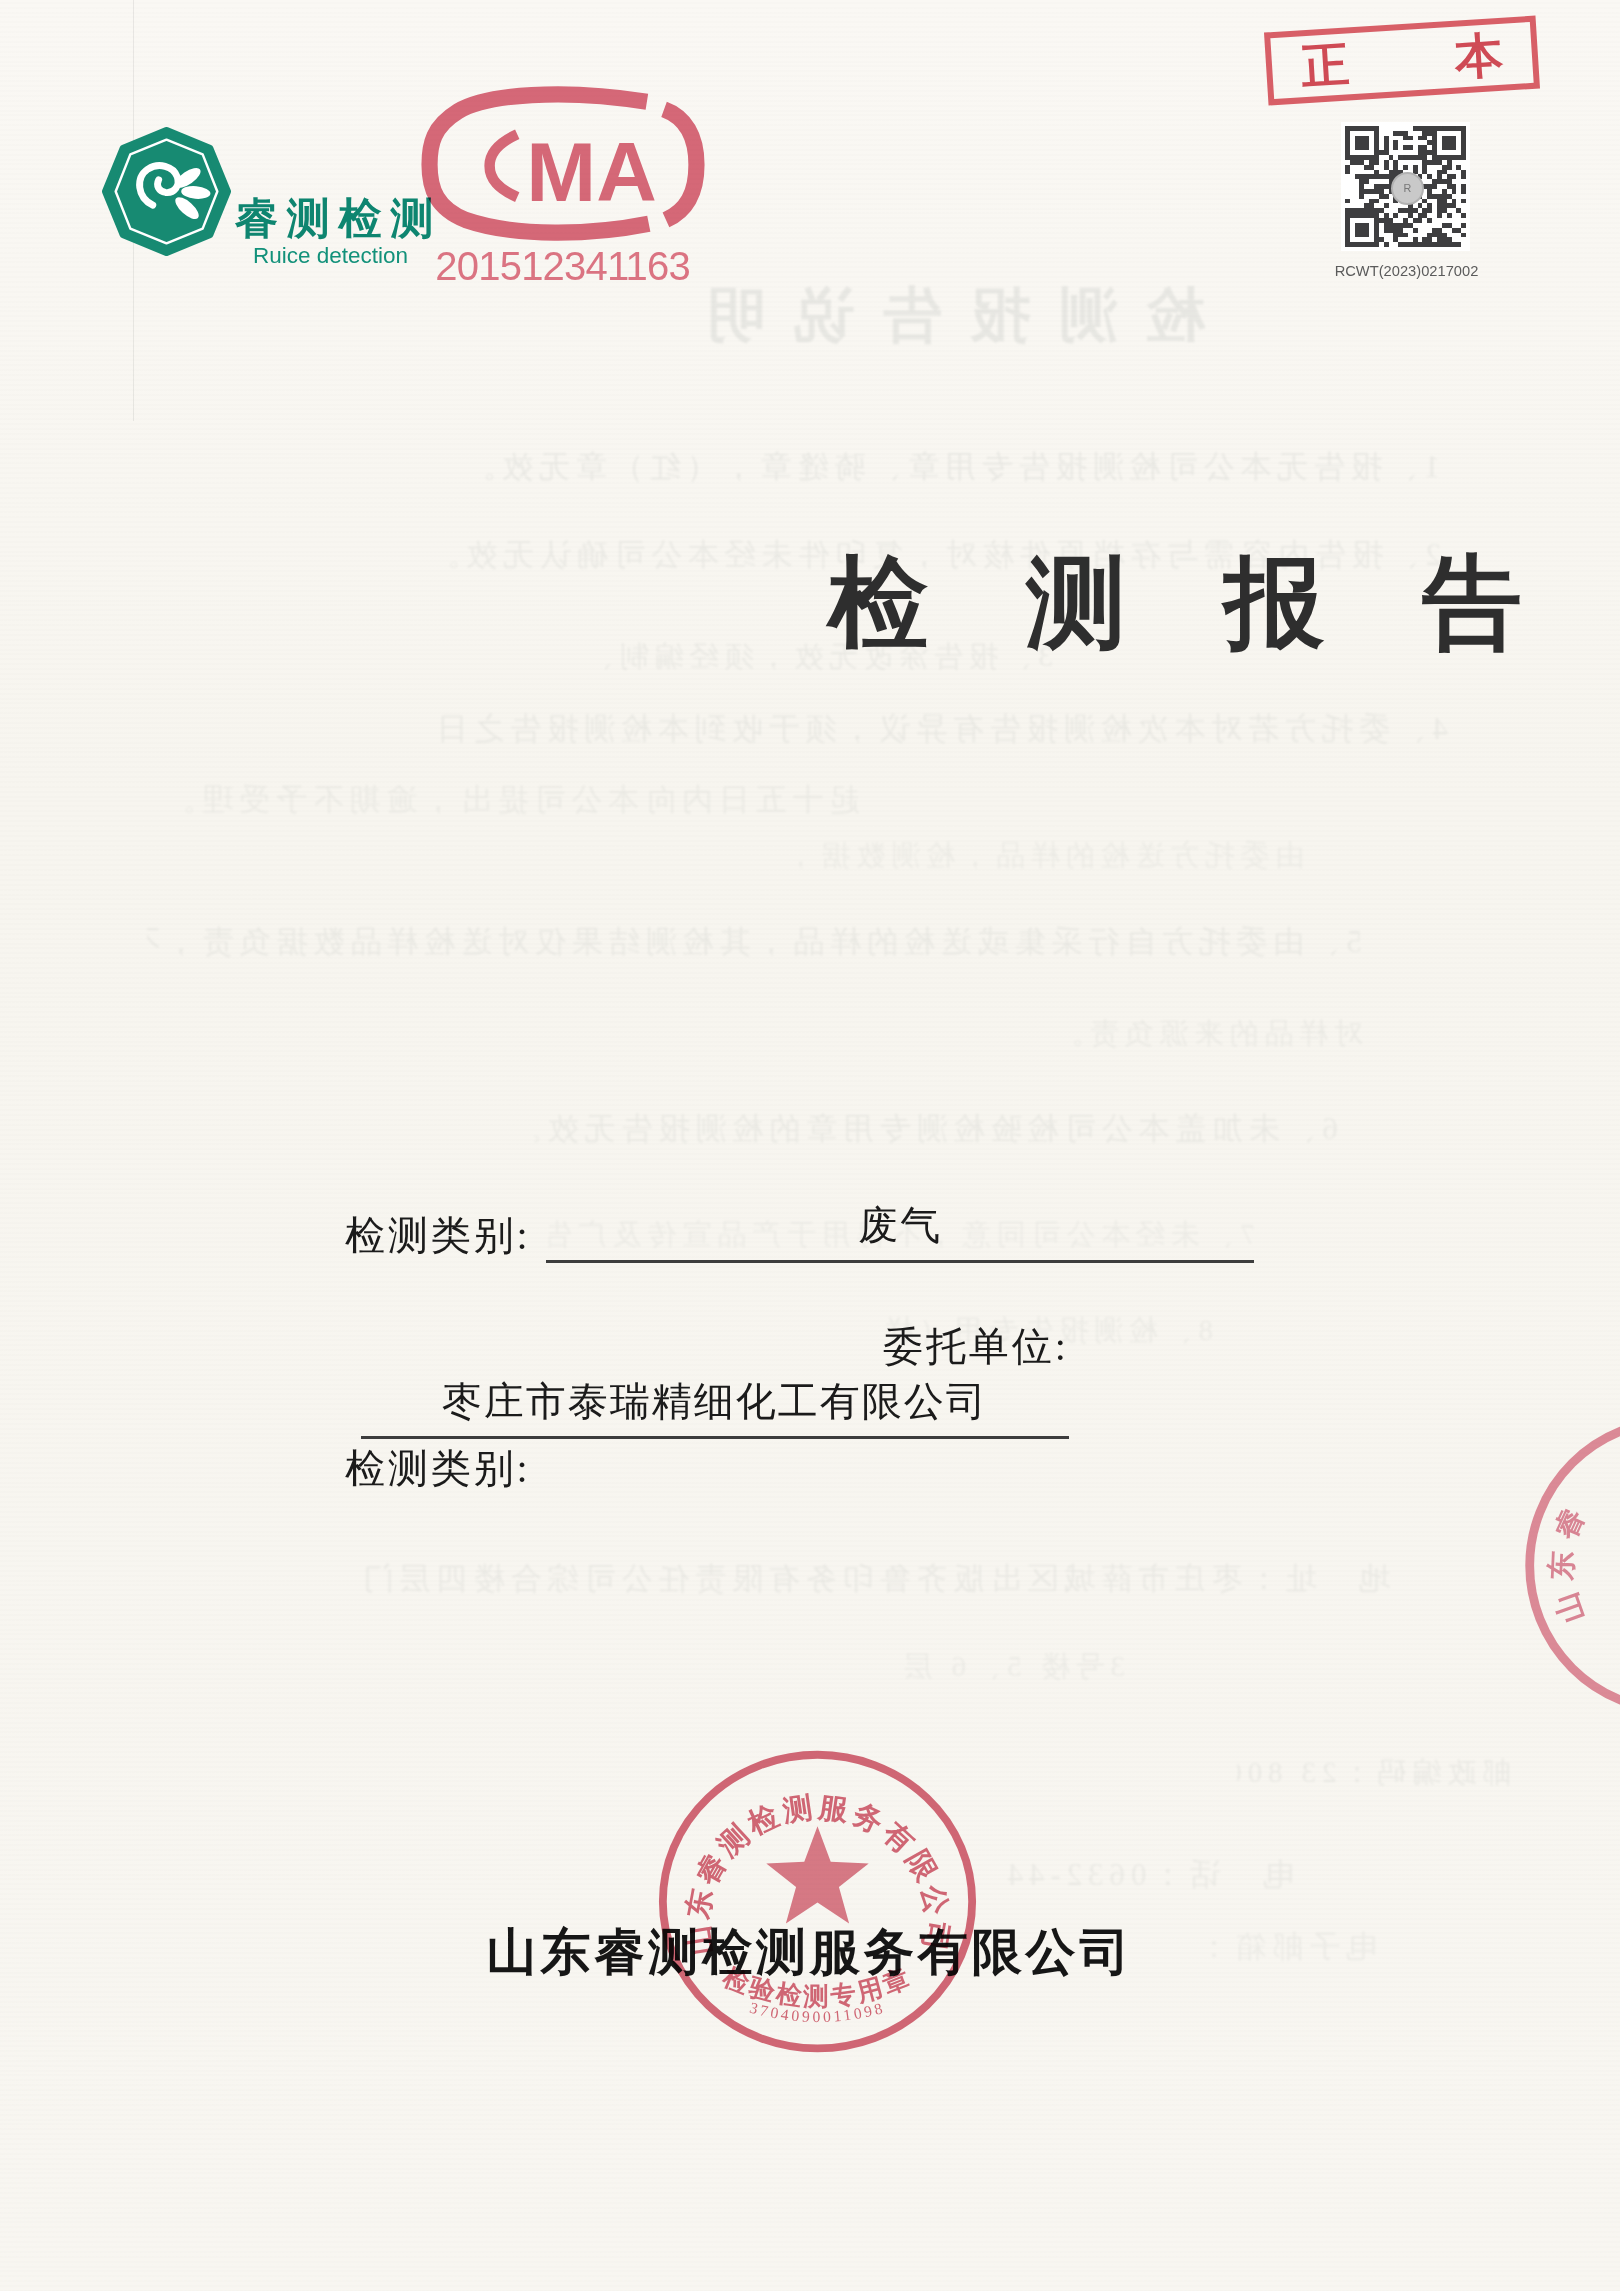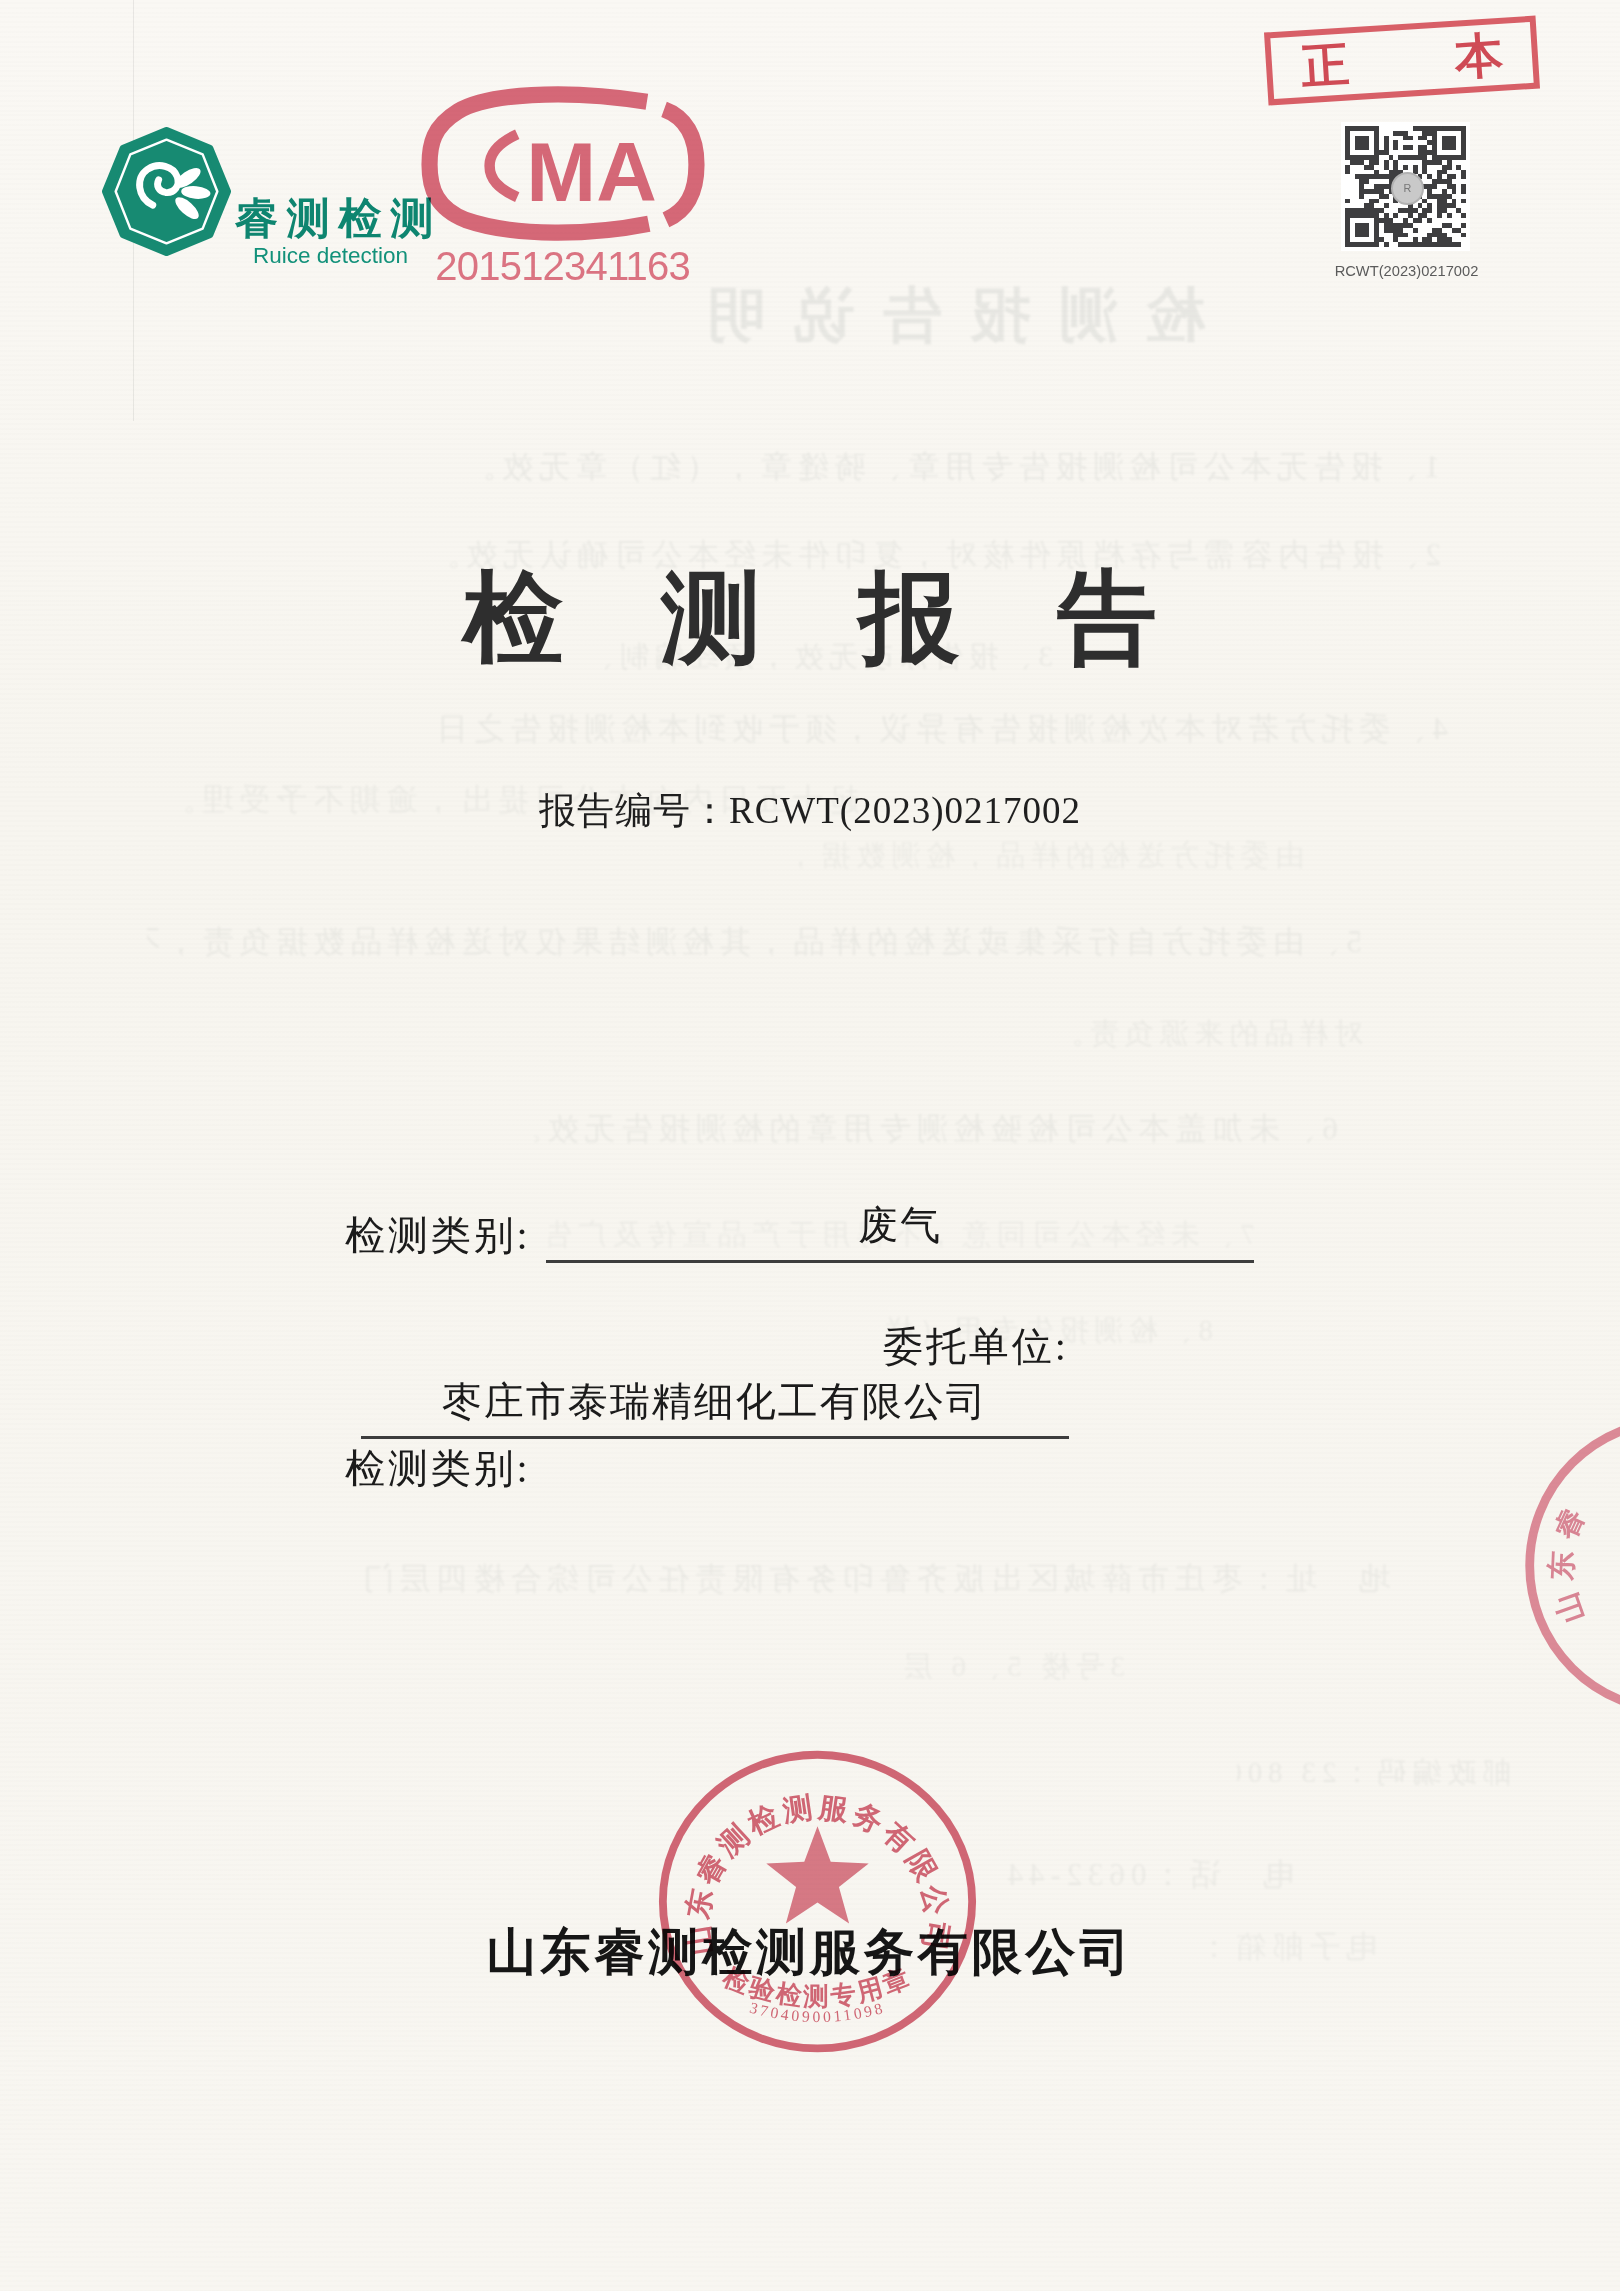--- a/index.html
+++ b/index.html
@@ -44,21 +44,21 @@
   #qr-grid{display:grid;width:100%;height:100%;
     grid-template-columns:repeat(25,1fr);grid-template-rows:repeat(25,1fr);}
   #qr-grid .on{background:#3e3e40;}
   .qr-logo{position:absolute;left:50%;top:50%;width:29px;height:29px;margin:-14.7px 0 0 -14.7px;
     border-radius:50%;background:#c9c9c9;border:2.9px solid #b2b2b2;
     display:flex;align-items:center;justify-content:center;
     font-size:10.8px;color:#777;font-family:"Liberation Sans",sans-serif;}
   .qr-caption{position:absolute;left:1325px;top:263px;width:163px;text-align:center;
     font-size:14.7px;color:#5b5b5b;z-index:2;font-family:"Liberation Sans","DejaVu Sans",sans-serif;}
   
-  .title{position:absolute;left:0;right:0;top:552px;text-align:center;z-index:3;
+  .title{position:absolute;left:0;right:0;top:537px;text-align:right;z-index:3;
     font-size:100px;font-weight:bold;color:#2e2e2e;letter-spacing:98px;text-indent:98px;}
   .report-no{position:absolute;left:0;right:0;top:786px;text-align:center;z-index:3;
     font-size:37px;color:#1f1f1f;letter-spacing:1px;}
   .field{position:absolute;left:345px;display:flex;align-items:flex-end;z-index:3;}
   .f1{top:1198px;} .f2{top:1319px;flex-direction:column;} .f3{top:1441px;gap:32px;}
   .flabel{font-size:40px;color:#1b1b1b;letter-spacing:2.9px;white-space:nowrap;}
   .fline{width:708px;margin-left:15.7px;border-bottom:3.4px solid #3d3d3d;
     text-align:center;font-size:40px;color:#1b1b1b;padding-bottom:6.9px;letter-spacing:2px;white-space:nowrap;font-family:Liberation Serif, serif;}
   .company{position:absolute;left:0;right:0;top:1919px;text-align:center;z-index:3;
     font-size:50px;font-weight:bold;color:#161616;letter-spacing:3.9px;}
@@ -747,23 +747,20 @@
         <div class="on"></div>
         <div class="on"></div>
         <div></div>
       </div>
     <div class="qr-logo">R</div>
   </div>
   <div class="qr-caption">RCWT(2023)0217002</div>
 
   <div class="title">检测报告</div>
 
-  <div class="report-no">
-    <span>报告编号：</span><span>RCWT(2023)0217002</span>
-  </div>
 
   <div class="field f1">
     <span class="flabel">检测类别:</span>
     <span class="fline">废气</span>
   </div>
   <div class="field f2">
     <span class="flabel">委托单位:</span>
     <span class="fline">枣庄市泰瑞精细化工有限公司</span>
   </div>
   <div class="field f3">

